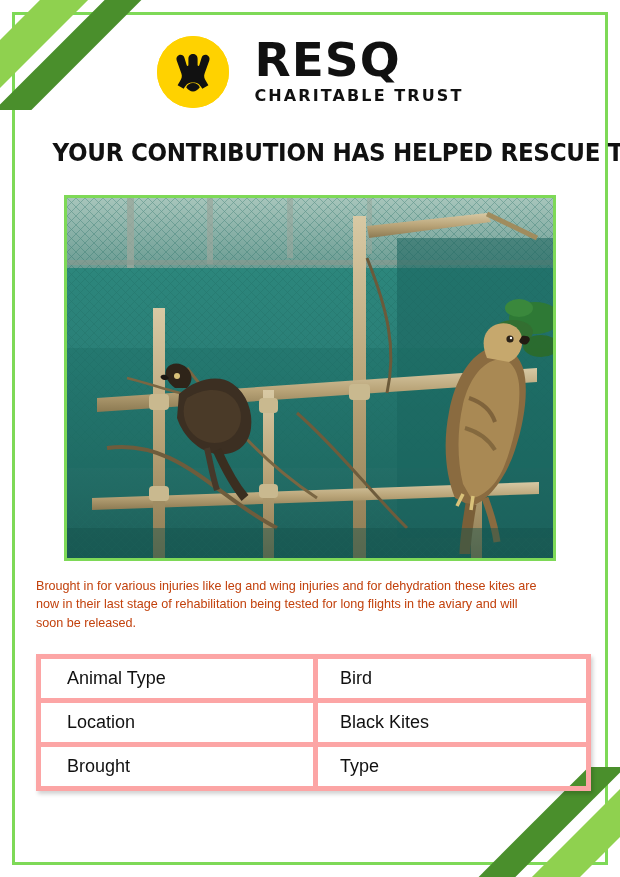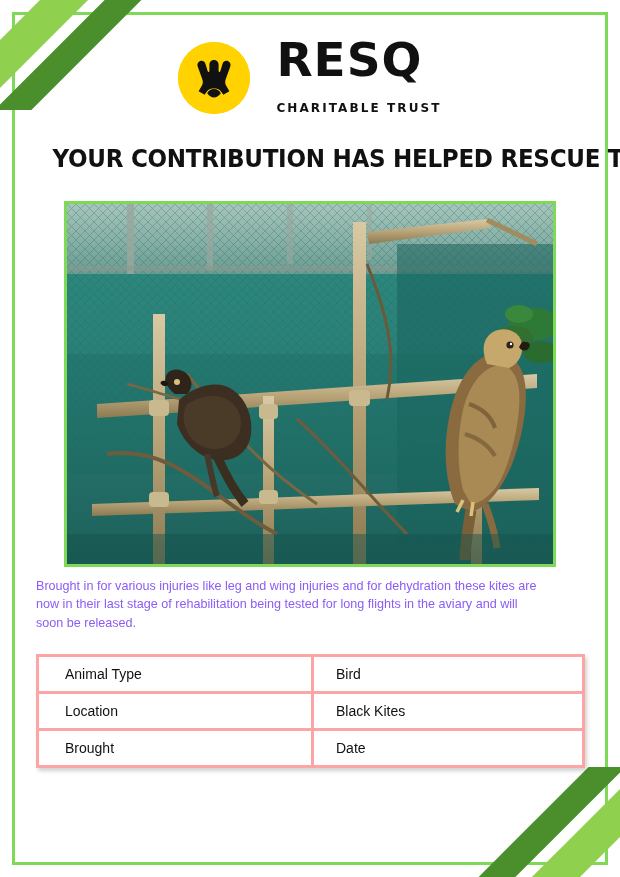--- a/index.html
+++ b/index.html
@@ -76,21 +76,21 @@
 
   .content {
     position: relative;
     padding: 0 36px;
     z-index: 3;
   }
 
   
   .logo-row {
     display: flex;
-    align-items: flex-end;
+    align-items: flex-start;
     justify-content: center;
     gap: 26px;
     padding-top: 36px;
   }
   .logo-mark {
     width: 72px;
     height: 72px;
     border-radius: 50%;
     background: #ffd200;
     position: relative;
@@ -103,24 +103,24 @@
   .logo-title {
     font-family: "DejaVu Sans", sans-serif;
     font-weight: bold;
     font-size: 47px;
     letter-spacing: 1px;
     color: #111111;
   }
   .logo-sub {
     font-family: "DejaVu Sans", sans-serif;
     font-weight: bold;
-    font-size: 12px;
+    font-size: 16px;
     letter-spacing: 2.1px;
     color: #111111;
-    margin-top: 19px;
+    margin-top: 5px;
   }
 
   .headline {
     margin-top: 30px;
     text-align: center;
     font-family: "DejaVu Sans", sans-serif;
     font-weight: bold;
     font-size: 24.5px;
     letter-spacing: -0.3px;
     color: #111111;
@@ -135,39 +135,39 @@
     height: 366px;
     border: 3px solid #7ed957;
     box-sizing: border-box;
     overflow: hidden;
     position: relative;
     background: #2f7a72;
   }
   .photo-wrap svg { display: block; }
 
   .caption {
-    margin-top: 10px;
+    margin-top: 16px;
     font-size: 12.6px;
     line-height: 1.45;
-    color: #8b5cf6;
+    color: #c2410c;
     font-family: "Liberation Sans", sans-serif;
     width: 510px;
   }
 
   
   .info-table {
     margin-top: 22px;
     width: 492px;
     border-collapse: collapse;
     table-layout: fixed;
     box-shadow: 2px 3px 4px rgba(0,0,0,0.18);
   }
   .info-table td {
-    border: 3px solid #fca5a5;
-    font-size: 14px;
+    border: 5px solid #fca5a5;
+    font-size: 18px;
     color: #111111;
     padding: 9px 0 9px 26px;
     height: 14px;
   }
   .info-table td.key { width: 246px; }
   .info-table td.val { width: 246px; padding-left: 22px; }
 </style>
 </head>
 <body>
 
@@ -309,19 +309,19 @@
         <tr>
           <td class="key">Animal Type</td>
           <td class="val">Bird</td>
         </tr>
         <tr>
           <td class="key">Location</td>
           <td class="val">Black Kites</td>
         </tr>
         <tr>
           <td class="key">Brought</td>
-          <td class="val">Date</td>
+          <td class="val">Type</td>
         </tr>
       </tbody>
     </table>
 
   </div>
 </div>
 
 </body></html>

